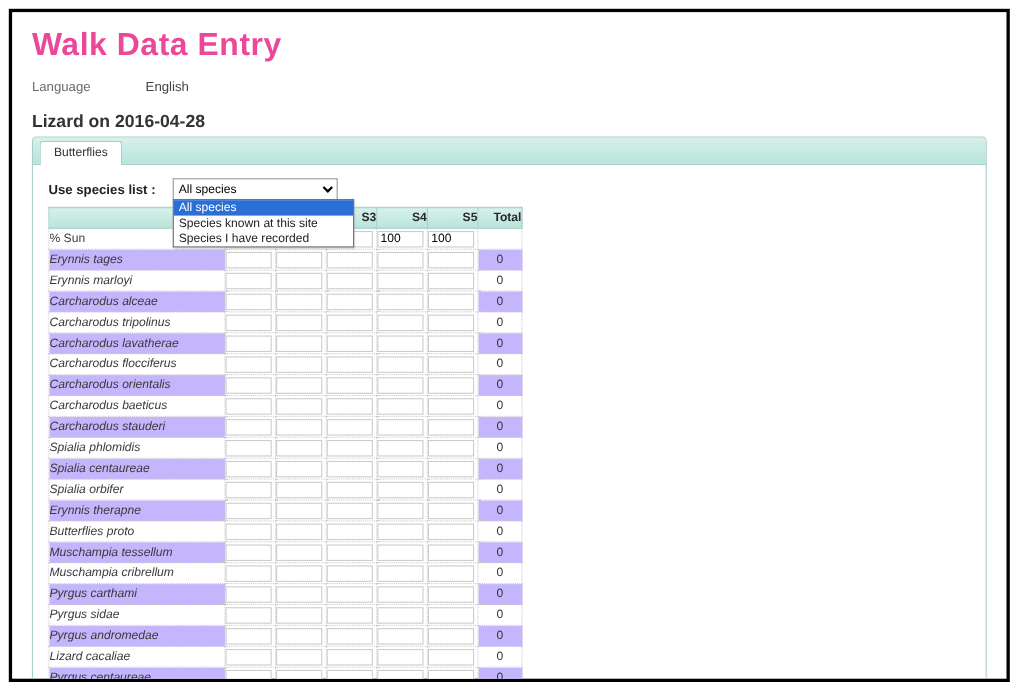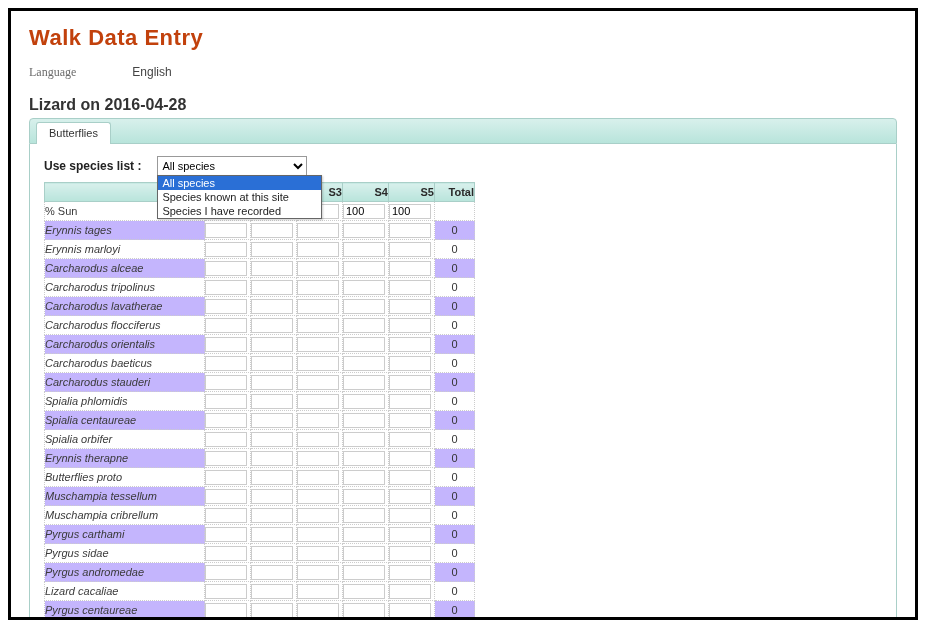--- a/index.html
+++ b/index.html
@@ -14,32 +14,32 @@
   .frame {
     position: absolute;
     left: 8px; top: 8px;
     width: 910px; height: 612px;
     border: 3px solid #000;
     background: #fff;
     padding: 10px 18px 0 18px;
     overflow: hidden;
   }
   .title {
-    font-size: 22px;
+    font-size: 29px;
     font-weight: bold;
-    color: #c2410c;
+    color: #ec4899;
     margin: 4px 0 14px 0;
     letter-spacing: 0.5px;
   }
   .lang-row {
     font-size: 12px;
     color: #6a6a6a;
     margin-bottom: 16px;
   }
-  .lang-label { display: inline-block; width: 100px; font-family: Liberation Serif, serif; }
+  .lang-label { display: inline-block; width: 100px; }
   .lang-value { display: inline-block; color: #444; }
   .subtitle {
     font-size: 16px;
     font-weight: bold;
     color: #333;
     margin-bottom: 4px;
   }
   .tabbar {
     display: flex;
     align-items: flex-end;

